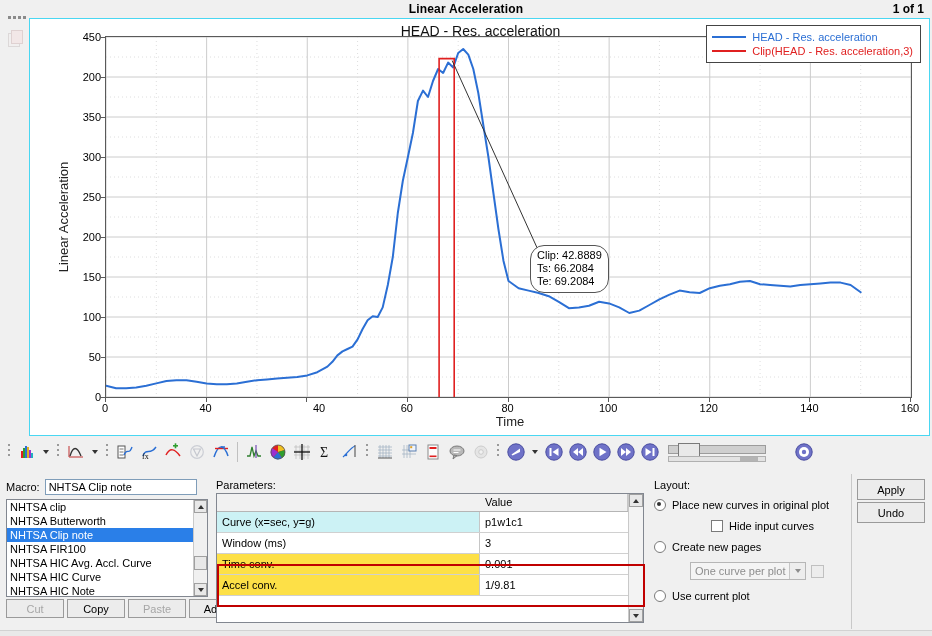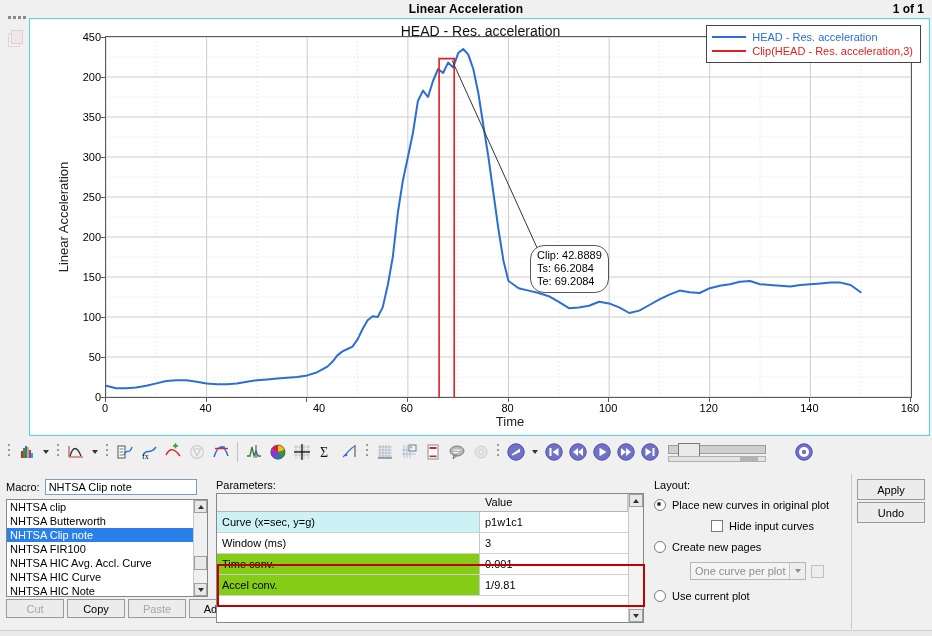--- a/index.html
+++ b/index.html
@@ -108,21 +108,21 @@
   .phead{display:flex;height:17px;background:#f1f1f1;border-bottom:1px solid #b5b5b5;}
   .phead div{font-size:11px;line-height:17px;padding-left:5px;
              border-right:1px solid #c6c6c6;box-sizing:border-box;}
   .pc1{width:263px;margin-top:24px;}
   .pc2{width:148px;}
   .prow{display:flex;height:20px;border-bottom:1px solid #d0d0d0;}
   .prow .c1{width:263px;font-size:11px;line-height:20px;padding-left:5px;
             border-right:1px solid #c6c6c6;box-sizing:border-box;}
   .prow .c2{width:148px;font-size:11px;line-height:20px;padding-left:5px;box-sizing:border-box;}
   .prow.cyan .c1{background:#ccf2f5;}
-  .prow.blue .c1{background:#84cc16;}
+  .prow.blue .c1{background:#fde047;}
   .pscroll{position:absolute;right:0;top:0;width:15px;height:100%;background:#f3f3f3;
            border-left:1px solid #c9c9c9;box-sizing:border-box;}
   .redbox{position:absolute;left:0;top:70px;width:428px;height:43px;
           border:2px solid #c00000;box-sizing:border-box;pointer-events:none;}
 
   .layout-panel{position:absolute;left:654px;top:12px;width:190px;height:152px;}
   .lrow{display:flex;align-items:center;margin-bottom:9px;font-size:11px;}
   .radio{width:10px;height:10px;border:1px solid #7a7a7a;border-radius:50%;
          background:#fff;margin-right:6px;position:relative;flex:none;}
   .radio.on::after{content:"";position:absolute;left:2px;top:2px;width:4px;height:4px;

